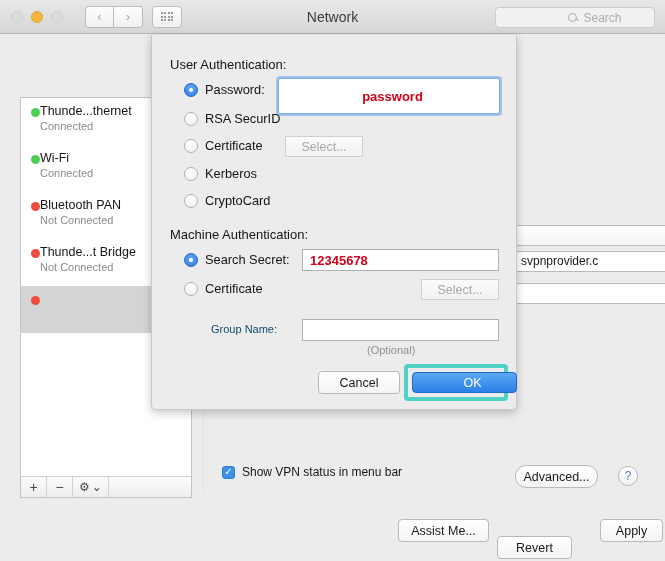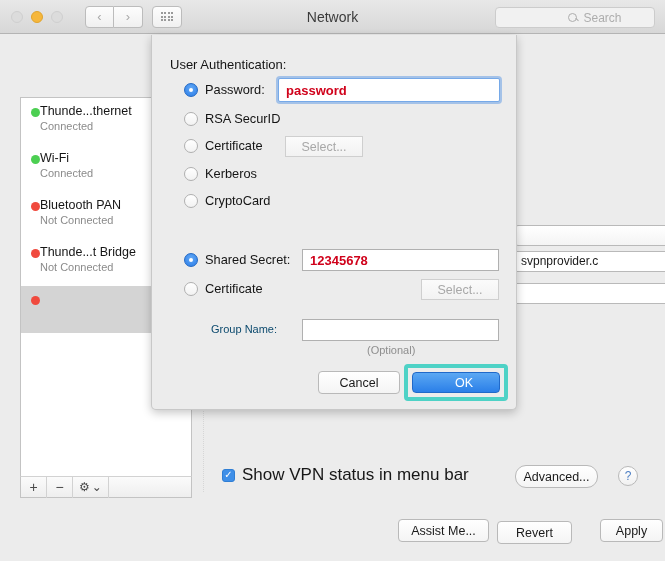--- a/index.html
+++ b/index.html
@@ -131,39 +131,39 @@
   .vpn-status-row {
     position: absolute; left: 222px; top: 465px;
     display: flex; align-items: center; gap: 7px;
   }
   .cbox {
     width: 13px; height: 13px; border-radius: 3px;
     background: #3f8fe8; border: 1px solid #2f7ed4;
     display: flex; align-items: center; justify-content: center;
     color: #fff; font-size: 10px; line-height: 1;
   }
-  .vpn-status-row .lbl { font-size: 17px; color: #171717; }
+  .vpn-status-row .lbl { font-size: 12px; color: #171717; }
 
   .btn {
     background: linear-gradient(to bottom,#ffffff,#f4f4f4);
     border: 1px solid #b9b9b9; border-radius: 4px;
     font-size: 12.5px; color: #1a1a1a;
     display: flex; align-items: center; justify-content: center;
   }
   .advanced { position: absolute; left: 515px; top: 465px; width: 83px; height: 23px; border-radius: 11px; }
   .helpbtn {
     position: absolute; left: 618px; top: 466px; width: 20px; height: 20px;
     border-radius: 50%;
     background: linear-gradient(to bottom,#ffffff,#f1f1f1);
     border: 1px solid #b9b9b9;
     display: flex; align-items: center; justify-content: center;
     font-size: 12px; color: #4d7fc4;
   }
   .assistme { position: absolute; left: 398px; top: 519px; width: 91px; height: 23px; }
-  .revert   { position: absolute; left: 497px; top: 521px; width: 75px; height: 23px; }
+  .revert   { position: absolute; left: 497px; top: 536px; width: 75px; height: 23px; }
   .apply    { position: absolute; left: 600px; top: 519px; width: 63px; height: 23px; }
 
   
   .sheet {
     position: absolute; left: 151px; top: 35px;
     width: 366px; height: 375px;
     background: #ececec;
     border: 1px solid #c8c8c8; border-top: none;
     border-radius: 0 0 5px 5px;
     box-shadow: 0 3px 10px rgba(0,0,0,0.22);
@@ -216,21 +216,21 @@
     position: absolute; left: 318px; top: 371px; width: 82px; height: 23px;
   }
   .okwrap {
     position: absolute; left: 404px; top: 364px;
     width: 104px; height: 37px;
     border: 4px solid #4ed2c6;
     border-radius: 4px;
   }
   .okbtn {
     position: absolute; left: 4px; top: 4px;
-    width: 88px; height: 21px;
+    width: 105px; height: 21px;
     background: linear-gradient(to bottom,#5ba8f3,#2b7fe8);
     border: 1px solid #2069c9; border-radius: 4px;
     color: #ffffff; font-size: 12.5px;
     display: flex; align-items: center; justify-content: center; padding-left: 16px;
   }
 </style>
 </head>
 <body>
 
 <div class="window">
@@ -337,21 +337,21 @@
   <div class="btn apply">Apply</div>
 
   <div class="sheet">
 
     <div class="sec-title" style="left:18px; top:22px;">User Authentication:</div>
 
     <div class="radio-row" style="left:32px; top:47px;">
       <span class="radio on"></span>
       <span class="rlbl">Password:</span>
     </div>
-    <div class="tfield focused" style="left:126px; top:43px; width:222px; height:24px;">
+    <div class="tfield focused" style="left:126px; top:43px; width:222px; height:36px;justify-content:center;">
       <span class="tval">password</span>
     </div>
 
     <div class="radio-row" style="left:32px; top:76px;">
       <span class="radio"></span>
       <span class="rlbl">RSA SecurID</span>
     </div>
 
     <div class="radio-row" style="left:32px; top:103px;">
       <span class="radio"></span>
@@ -362,24 +362,25 @@
     <div class="radio-row" style="left:32px; top:131px;">
       <span class="radio"></span>
       <span class="rlbl">Kerberos</span>
     </div>
 
     <div class="radio-row" style="left:32px; top:158px;">
       <span class="radio"></span>
       <span class="rlbl">CryptoCard</span>
     </div>
 
+    <div class="sec-title" style="left:18px; top:192px;">Machine Authentication:</div>
 
     <div class="radio-row" style="left:32px; top:217px;">
       <span class="radio on"></span>
-      <span class="rlbl">Shared Secret:</span>
+      <span class="rlbl">Search Secret:</span>
     </div>
     <div class="tfield" style="left:150px; top:214px; width:197px; height:22px;">
       <span class="tval">12345678</span>
     </div>
 
     <div class="radio-row" style="left:32px; top:246px;">
       <span class="radio"></span>
       <span class="rlbl">Certificate</span>
     </div>
     <div class="selbtn" style="left:269px; top:244px; width:78px;">Select...</div>

